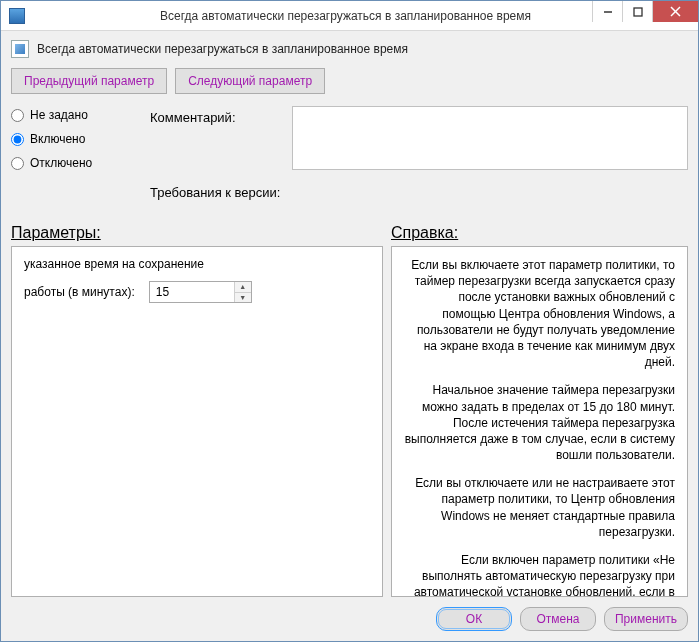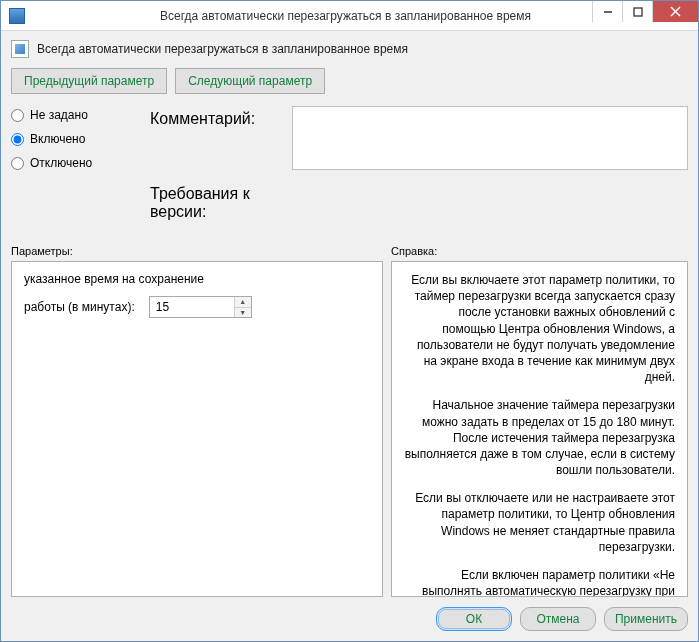--- a/index.html
+++ b/index.html
@@ -80,36 +80,36 @@
   }
   .header-title { font-size:12px; color:#222; }
 
   .nav-buttons { display:flex; gap:8px; margin-bottom:12px;}
   .btn {
     background:#e1e1e1;
     border:1px solid #acacac;
     padding: 5px 12px;
     font-size:12px;
     font-family:inherit;
-    color:#15803d;
+    color:#a21caf;
     cursor:pointer;
   }
 
   .config-area {
     display:flex;
     gap:29px;
     margin-bottom:10px;
   }
   .radio-col { width:110px; padding-top:2px;}
   .radio-row { display:flex; align-items:center; gap:6px; margin-bottom:10px; font-size:12px;}
   input[type=radio]{ margin:0; }
 
   .fields-col { flex:1; }
   .field-row { display:flex; margin-bottom:8px; align-items:flex-start;}
-  .field-label { width:142px; font-size:16px; padding-top:4px;}
+  .field-label { width:142px; font-size:13px; padding-top:4px;}
   .field-control { flex:1; }
   textarea.comment {
     width:100%; height:64px;
     border:1px solid #c0c0c0;
     resize:none;
     font-family:inherit;
     font-size:12px;
     padding:2px 4px;
     background:#fff;
   }
@@ -134,21 +134,21 @@
     font-size:9px;
     background:#f0f0f0;
   }
   .scroll-arrows .sa:first-child{border-bottom:none;}
   
   .section-labels{
     display:flex;
     margin-top:6px;
     margin-bottom:4px;
   }
-  .section-labels .lab{ font-size:11px;}
+  .section-labels .lab{ font-size:16px;text-decoration:underline;}
   .section-labels .lab.left{ width:380px;}
   .section-labels .lab.right{ flex:1;}
 
   .panes {
     flex:1;
     display:flex;
     gap:8px;
     min-height:0;
   }
   .pane {

